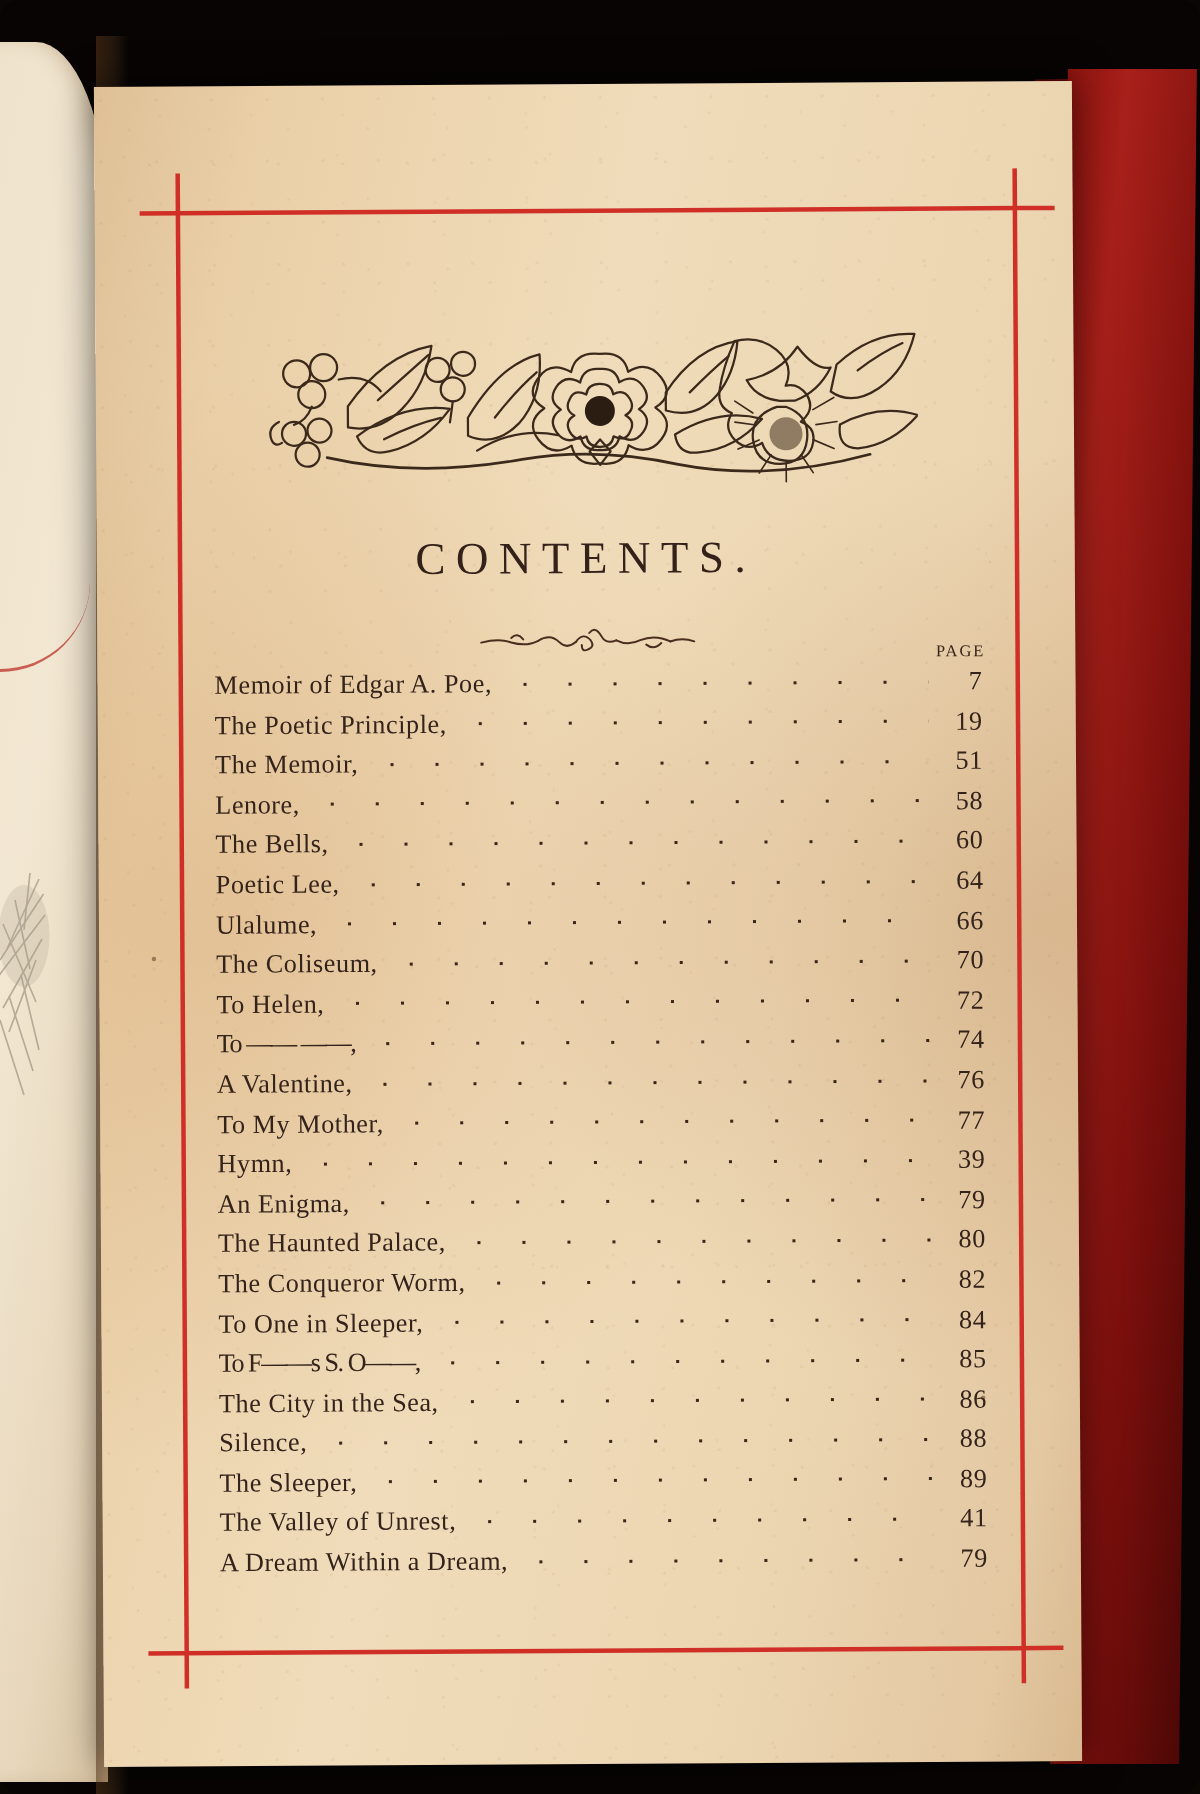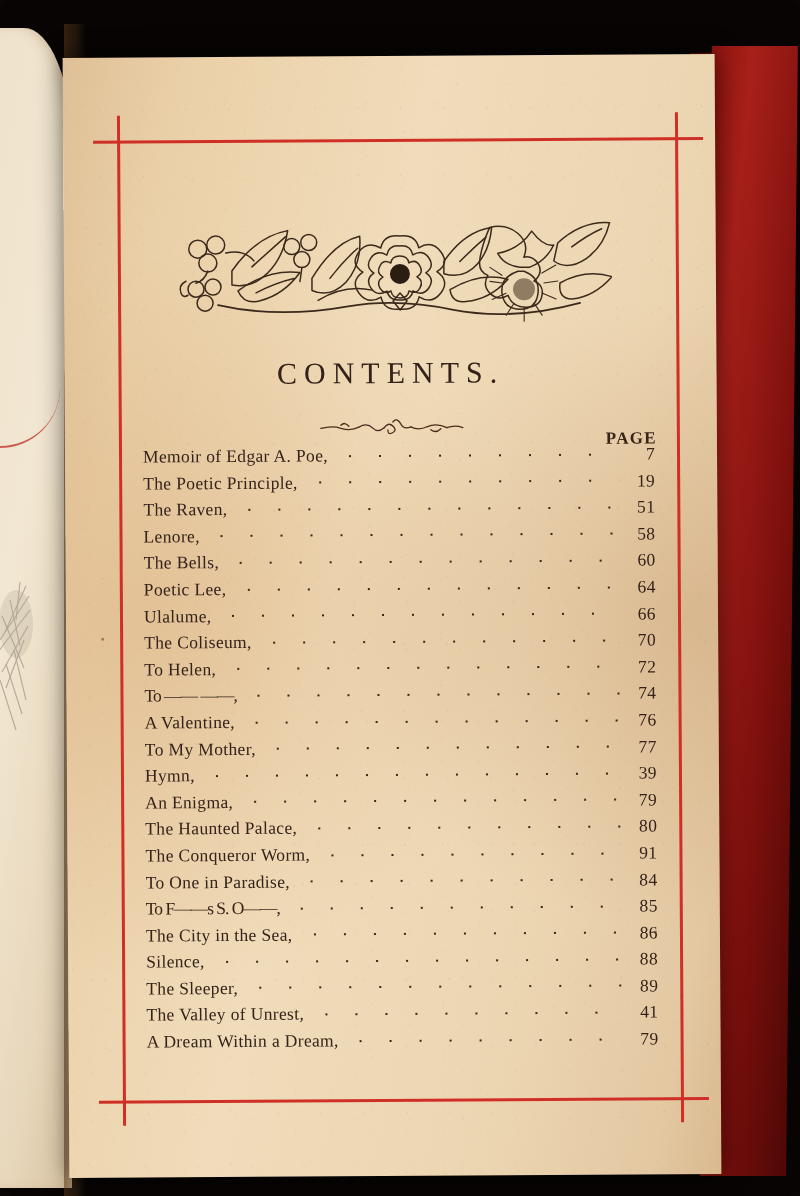--- a/index.html
+++ b/index.html
@@ -107,22 +107,22 @@
     width:146px; height:22px; z-index:4;
   }
 
   
   .toc {
     position:absolute; left:78px; top:388px;
     width:512px; z-index:4;
   }
   .page-head {
     position:absolute; right:-2px; top:-14px;
-    font-size:17px; letter-spacing:1.3px;
-    color:#3a2519; font-weight:bold;
+    font-size:11px; letter-spacing:1.3px;
+    color:#3a2519; font-weight:normal;
   }
   .toc-row {
     display:flex; align-items:baseline;
     height:26.6px;
     color:#34231b;
     font-size:17.5px;
   }
   .toc-title { white-space:nowrap; letter-spacing:.35px; }
   .toc-lead {
     flex:1;
@@ -255,21 +255,21 @@
         <span class="toc-title">Memoir of Edgar A. Poe,</span>
         <span class="toc-lead"></span>
         <span class="toc-num">7</span>
       </div>
       <div class="toc-row">
         <span class="toc-title">The Poetic Principle,</span>
         <span class="toc-lead"></span>
         <span class="toc-num">19</span>
       </div>
       <div class="toc-row">
-        <span class="toc-title">The Raven,</span>
+        <span class="toc-title">The Memoir,</span>
         <span class="toc-lead"></span>
         <span class="toc-num">51</span>
       </div>
       <div class="toc-row">
         <span class="toc-title">Lenore,</span>
         <span class="toc-lead"></span>
         <span class="toc-num">58</span>
       </div>
       <div class="toc-row">
         <span class="toc-title">The Bells,</span>
@@ -322,24 +322,24 @@
         <span class="toc-num">79</span>
       </div>
       <div class="toc-row">
         <span class="toc-title">The Haunted Palace,</span>
         <span class="toc-lead"></span>
         <span class="toc-num">80</span>
       </div>
       <div class="toc-row">
         <span class="toc-title">The Conqueror Worm,</span>
         <span class="toc-lead"></span>
-        <span class="toc-num">91</span>
-      </div>
-      <div class="toc-row">
-        <span class="toc-title">To One in Paradise,</span>
+        <span class="toc-num">82</span>
+      </div>
+      <div class="toc-row">
+        <span class="toc-title">To One in Sleeper,</span>
         <span class="toc-lead"></span>
         <span class="toc-num">84</span>
       </div>
       <div class="toc-row">
         <span class="toc-title dash">To F——s S. O——,</span>
         <span class="toc-lead"></span>
         <span class="toc-num">85</span>
       </div>
       <div class="toc-row">
         <span class="toc-title">The City in the Sea,</span>

